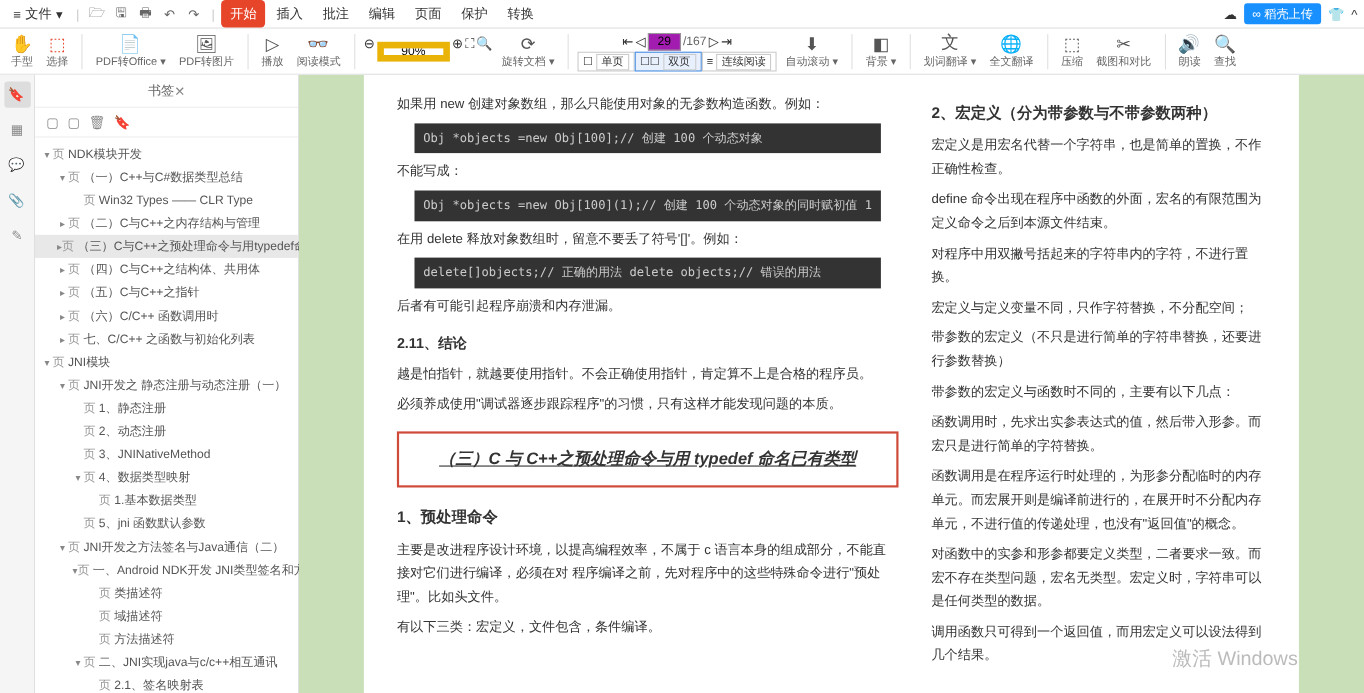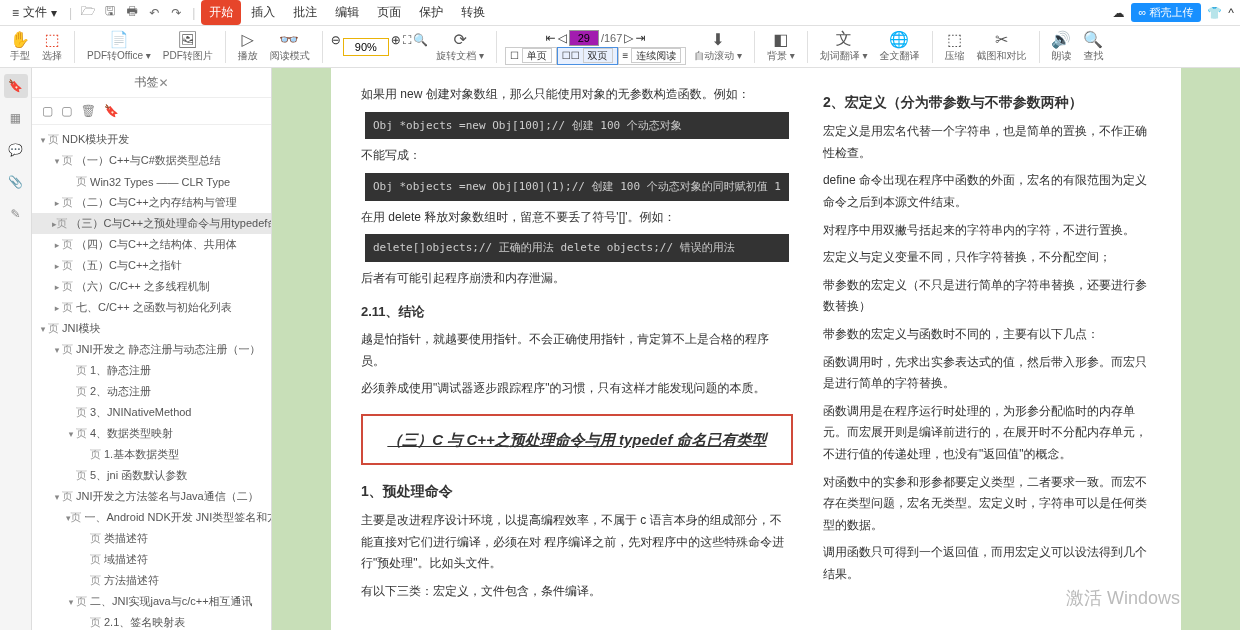--- a/index.html
+++ b/index.html
@@ -16,21 +16,21 @@
   .menubar .blue-btn { background: #1890ff; color: #fff; padding: 2px 8px; border-radius: 3px; font-size: 11px; }
   
   
   .toolbar { display: flex; align-items: center; height: 42px; padding: 2px 6px; border-bottom: 1px solid #e0e0e0; gap: 4px; }
   .tool-group { display: flex; flex-direction: column; align-items: center; padding: 0 4px; }
   .tool-group .icon { height: 18px; display: flex; align-items: center; justify-content: center; color: #555; font-size: 16px; }
   .tool-group .label { font-size: 10px; color: #666; white-space: nowrap; }
   .tool-group.red .icon { color: #e6452a; }
   .tool-sep { width: 1px; height: 32px; background: #e0e0e0; margin: 0 4px; }
   .zoom-box { display: flex; align-items: center; gap: 2px; }
-  .zoom-box input { width: 46px; height: 18px; font-size: 11px; text-align: center; border: 1px solid #eab308; margin-top: 14px; }
+  .zoom-box input { width: 66px; height: 18px; font-size: 11px; text-align: center; border: 6px solid #eab308; margin-top: 14px; }
   .page-box input { width: 30px; height: 16px; font-size: 11px; text-align: center; border: 1px solid #999; background: #a21caf; }
   .page-box .total { font-size: 11px; color: #666; }
   .page-group { display: flex; flex-direction: column; align-items: center; }
   .page-group .top { display: flex; align-items: center; gap: 2px; height: 18px; }
   .page-mode { display: flex; gap: 0; font-size: 10px; }
   .page-mode span { border: 1px solid #ccc; padding: 1px 4px; }
   .page-mode span.active { background: #e8f0fe; border-color: #4a90e2; }
   
   
   .main { display: flex; height: calc(630px - 68px); }
@@ -51,21 +51,21 @@
   .bm-node.selected { background: #e8e8e8; }
   .bm-node .arrow { width: 10px; display: inline-block; text-align: center; color: #888; font-size: 9px; }
   .bm-node .pg { color: #999; margin-right: 3px; }
   
   
   .content { flex: 1; background: #c8dfb8; overflow: auto; position: relative; padding: 0 0 20px 0; }
   .page { background: #fff; margin: 0 auto; width: 850px; padding: 10px 30px 30px; min-height: 100%; }
   .two-col { display: flex; gap: 30px; }
   .col { flex: 1; font-size: 12px; line-height: 1.8; color: #333; }
   .col p { margin: 6px 0; }
-  .code-block { background: #333; color: #ccc; padding: 4px 8px; font-family: Consolas, monospace; font-size: 11px; margin: 4px 4px; white-space: nowrap; overflow: hidden; }
+  .code-block { background: #333; color: #ccc; padding: 4px 8px; font-family: Consolas, monospace; font-size: 11px; margin: 4px 16px; white-space: nowrap; overflow: hidden; }
   .section-box { border: 2px solid #d04a3a; padding: 10px 14px; margin: 14px 0; text-align: center; font-size: 15px; font-weight: bold; font-style: italic; text-decoration: underline; }
   .col h3 { font-size: 14px; font-weight: bold; margin: 12px 0 6px; }
   .col h4 { font-size: 13px; font-weight: bold; margin: 10px 0 6px; }
   
   .watermark { position: absolute; right: 60px; bottom: 20px; color: #bbb; font-size: 18px; pointer-events: none; }
 </style>
 </head>
 <body>
 
 <div class="menubar">
@@ -240,21 +240,21 @@
           <span>（四）C与C++之结构体、共用体</span>
         </div>
         <div class="bm-node" style="padding-left: 20px;">
           <span class="arrow">▸</span>
           <span class="pg">页</span>
           <span>（五）C与C++之指针</span>
         </div>
         <div class="bm-node" style="padding-left: 20px;">
           <span class="arrow">▸</span>
           <span class="pg">页</span>
-          <span>（六）C/C++ 之多线程机制</span>
+          <span>（六）C/C++ 函数调用时</span>
         </div>
         <div class="bm-node" style="padding-left: 20px;">
           <span class="arrow">▸</span>
           <span class="pg">页</span>
           <span>七、C/C++ 之函数与初始化列表</span>
         </div>
         <div class="bm-node" style="padding-left: 6px;">
           <span class="arrow">▾</span>
           <span class="pg">页</span>
           <span>JNI模块</span>

